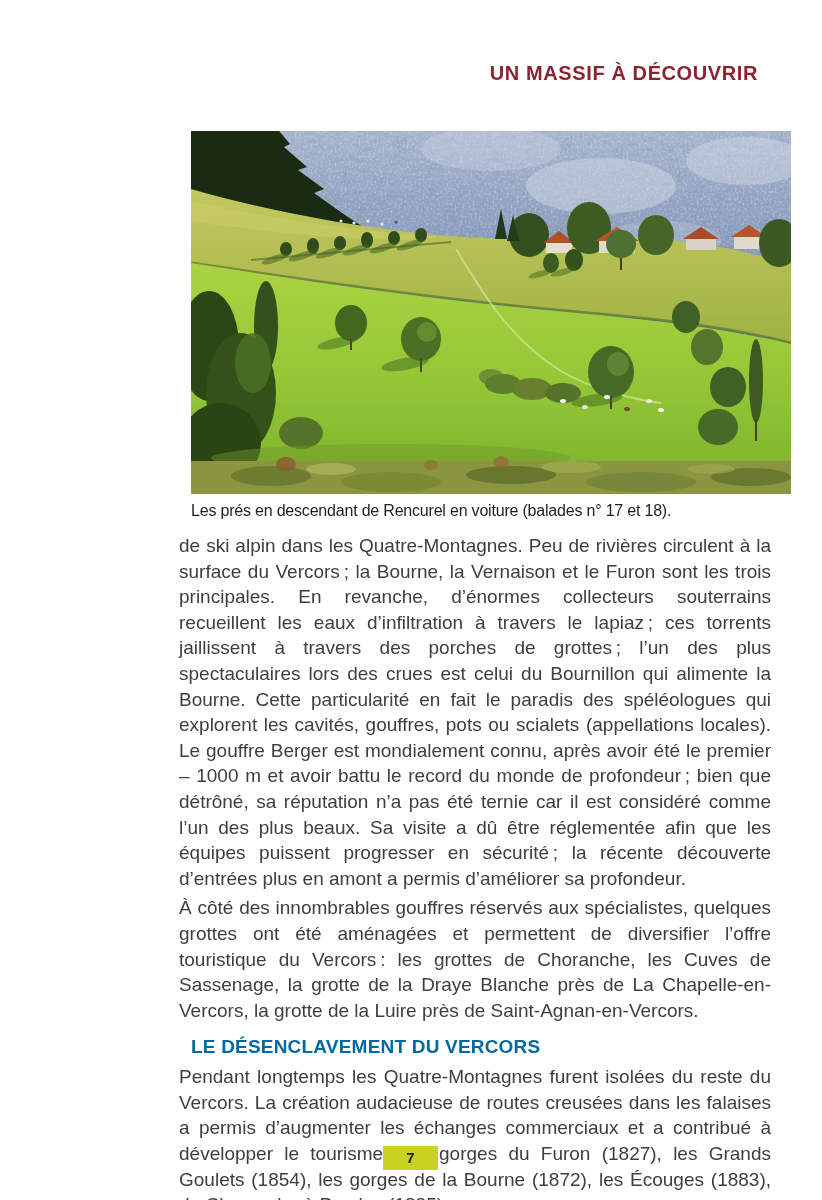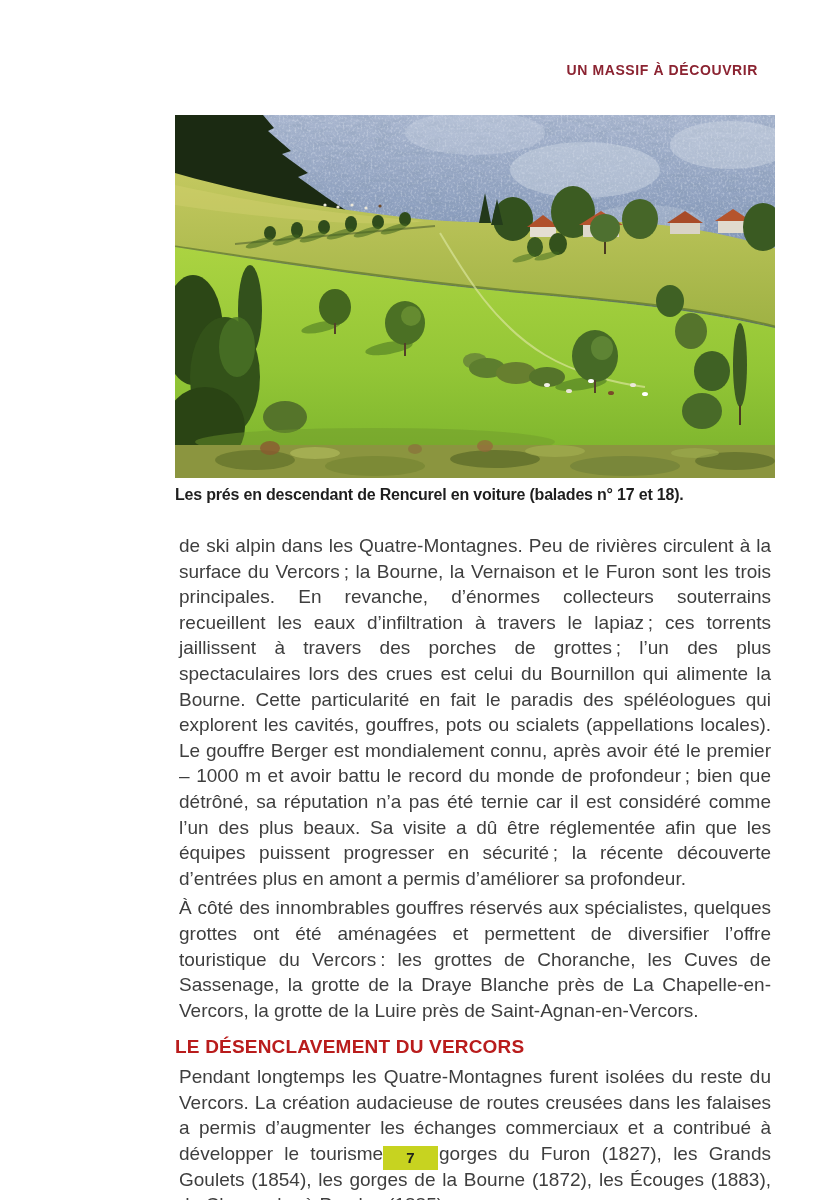--- a/index.html
+++ b/index.html
@@ -6,50 +6,50 @@
   #page{
     position:relative;
     width:822px;height:1200px;
     background:#ffffff;
     font-family:"Liberation Sans", sans-serif;
     overflow:hidden;
   }
   .running-header{
     position:absolute;
     top:62px; right:64px;
-    font-size:14px; font-weight:bold;
+    font-size:20px; font-weight:bold;
     letter-spacing:0.6px;
     color:#8b2331;
   }
   figure.photo{
     position:absolute; left:175px; top:115px;
-    width:600px; margin:0; padding:0;font-weight:bold;
+    width:600px; margin:16px; padding:0;
   }
   figure.photo svg{display:block;}
   figcaption.photo-caption{
     margin-top:8px;
     font-size:16px;
     letter-spacing:-0.2px;
     color:#1e1e1e;
   }
   .text-block{
     position:absolute; left:175px; top:529px;
     width:600px;
     color:#3e3e3e;
     font-size:19px;
     line-height:25.6px;
     text-align:justify;
   }
   .text-block p{margin:4px; padding:0;}
   .section-heading{
-    margin:11px 0 3px 0;
+    margin:11px 0 3px 16px;
     font-size:19px; line-height:26px;
     font-weight:bold;
     letter-spacing:0.2px;
-    color:#b91c1c;
+    color:#0369a1;
     text-align:left;
   }
   .page-number-badge{
     position:absolute;
     left:383px; top:1146px;
     width:55px; height:24px;
     background:#c7d320;
     color:#20231a;
     font-size:15px; font-weight:bold;
     text-align:center; line-height:24px;

